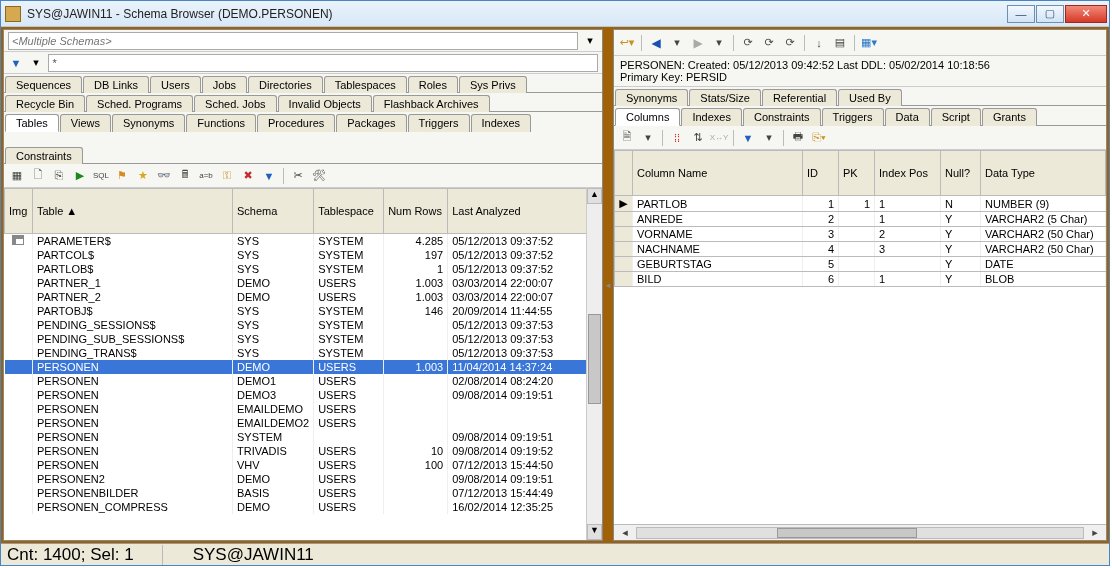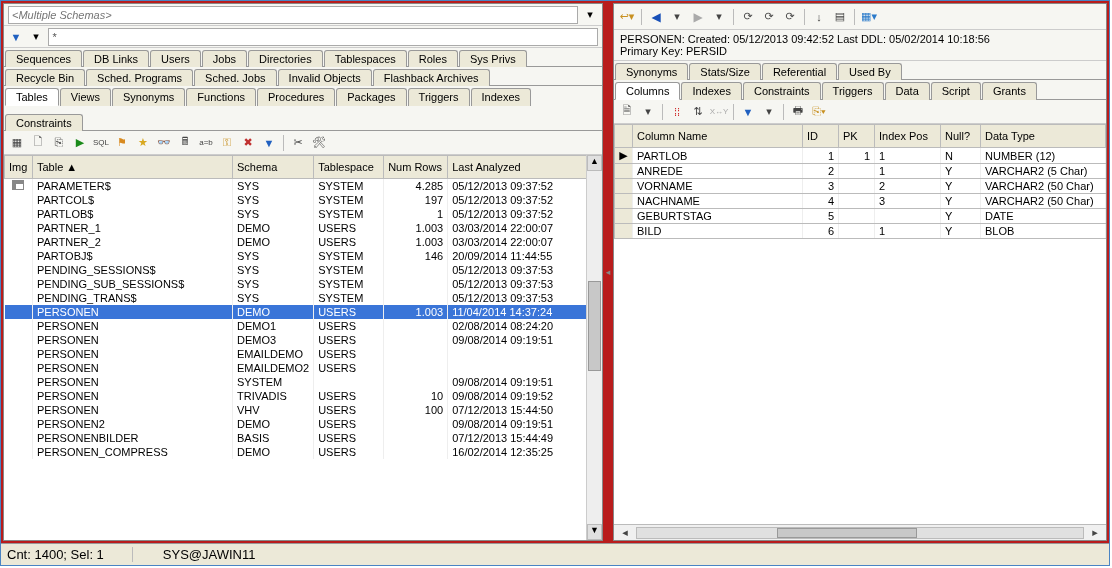--- a/index.html
+++ b/index.html
@@ -42,21 +42,21 @@
     cursor: pointer;
   }
   .winbtn.close {
     background: linear-gradient(#f28a7a, #d63a28);
     color: #fff; border-color: #a02818;
     width: 42px;
   }
   
   .body {
     flex: 1; display: flex;
-    background: #b91c1c;
+    background: #a16207;
     position: relative;
   }
   .pane {
     display: flex; flex-direction: column;
     position: relative;
     border: 1px solid #888;
     margin: 2px;
     background: #fff;
   }
   .pane.left { width: 600px; }
@@ -85,21 +85,21 @@
     display: inline-flex; align-items: center; justify-content: center;
     font-size: 11px;
   }
   .dropdown { cursor: pointer; }
   
   .tabstrip {
     display: flex; flex-wrap: wrap;
     padding-top: 2px;
     background: #f6f6f2;
     border-bottom: 1px solid #999;
-    row-gap: 9px;
+    row-gap: 16px;
   }
   .tab {
     border: 1px solid #999;
     border-bottom: none;
     background: #ece9d8;
     padding: 2px 10px;
     margin: 0 0 -1px 1px;
     font-size: 11px;
     cursor: pointer;
     border-radius: 3px 3px 0 0;
@@ -129,21 +129,21 @@
   table.grid {
     border-collapse: collapse;
     width: 100%;
     font-size: 11px;
   }
   table.grid th {
     position: sticky; top: 0;
     background: #ece9d8;
     border: 1px solid #bbb;
     text-align: left;
-    padding: 5px 4px;
+    padding: 16px 4px;
     font-weight: normal;
   }
   table.grid td {
     border-right: 1px solid #eee;
     padding: 1px 4px;
     white-space: nowrap;
     background: #fff;
   }
   table.grid tr.sel td {
     background: #3a75d8;
@@ -179,41 +179,50 @@
     background: #f0f0f0;
   }
   .hscrolltrack { flex:1; height: 12px; background:#e0e0e0; border:1px solid #bbb; position:relative;}
   .hscrollthumb { position:absolute; left: 140px; top:0; height:10px; width: 140px; background:#c8c8c8; border:1px solid #999;}
   
   .statusbar {
     height: 22px; border-top: 1px solid #999;
     background: #ece9d8;
     display: flex; align-items: center;
     padding: 10px 6px; gap: 30px;
-    font-size: 13px;
+    font-size: 17px;
   }
   .statcell { border-right: 1px solid #bbb; padding-right: 28px;}
   .vscroll {
     position:absolute; right:0; top:0; bottom:0; width:16px;
     background:#eee; border-left:1px solid #ccc;
     display:flex; flex-direction:column;
   }
   .vscroll .arrow{height:16px; text-align:center; font-size:9px; background:#e0e0e0; border:1px solid #bbb;}
   .vscroll .track{flex:1; position:relative;}
   .vscroll .thumb{position:absolute; left:1px; right:1px; top:110px; height:90px; background:#c8c8c8; border:1px solid #999;}
   .funnel { color: #2060c0; }
   .nav-arrow { font-size: 12px; }
   .nav-arrow.blue { color: #1850b8; }
   .nav-arrow.grey { color: #aaa; }
 </style>
 </head>
 <body>
 
 <div class="window">
 
+  <div class="titlebar">
+    <span class="app-icon"></span>
+    <span class="title">SYS@JAWIN11 - Schema Browser (DEMO.PERSONEN)</span>
+    <div class="winbtns">
+      <div class="winbtn">—</div>
+      <div class="winbtn">▢</div>
+      <div class="winbtn close">✕</div>
+    </div>
+  </div>
 
   <div class="body">
 
     <div class="pane left">
 
       <div class="row">
         <input type="text" placeholder="&lt;Multiple Schemas&gt;" style="">
         <span class="icon dropdown">▾</span>
       </div>
 
@@ -528,21 +537,21 @@
               </tr>
             </thead>
             <tbody>
               <tr>
                 <td class="rowmark" style="background: rgb(236, 233, 216);">▶</td>
                 <td>PARTLOB</td>
                 <td class="num">1</td>
                 <td class="num">1</td>
                 <td>1</td>
                 <td>N</td>
-                <td>NUMBER (12)</td>
+                <td>NUMBER (9)</td>
               </tr>
               <tr>
                 <td class="rowmark" style="background: rgb(236, 233, 216);"></td>
                 <td>ANREDE</td>
                 <td class="num">2</td>
                 <td class="num"></td>
                 <td>1</td>
                 <td>Y</td>
                 <td>VARCHAR2 (5 Char)</td>
               </tr>

